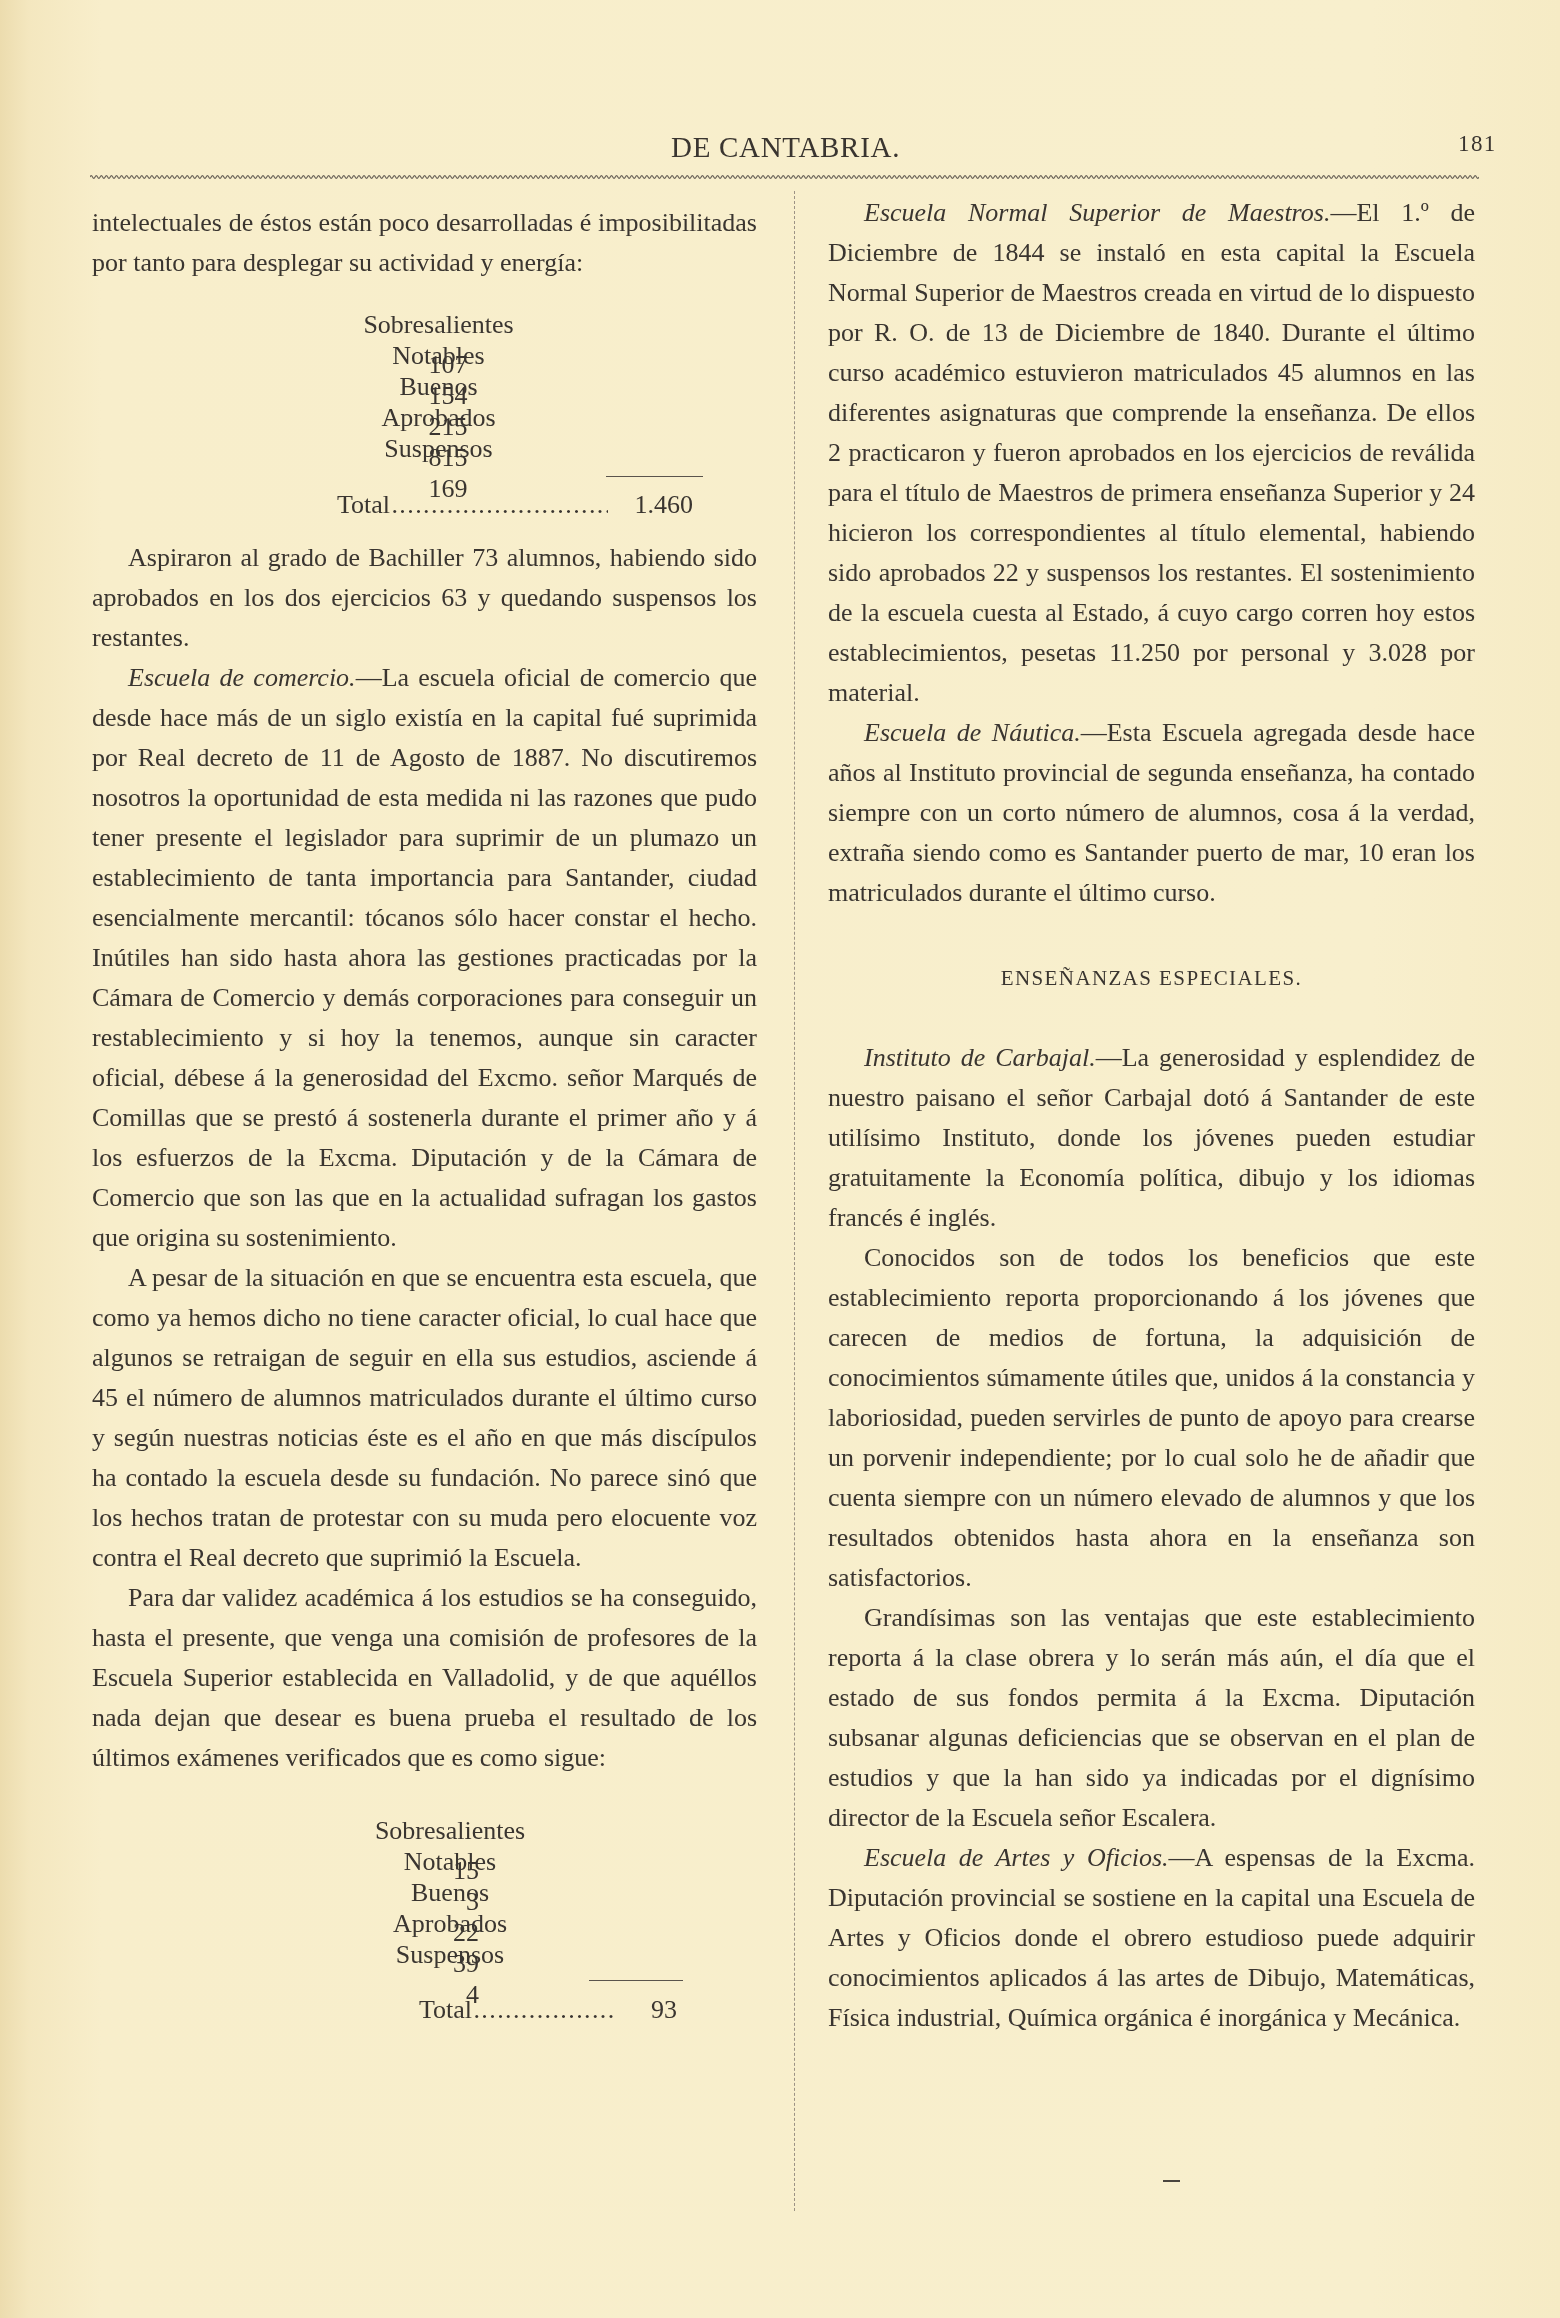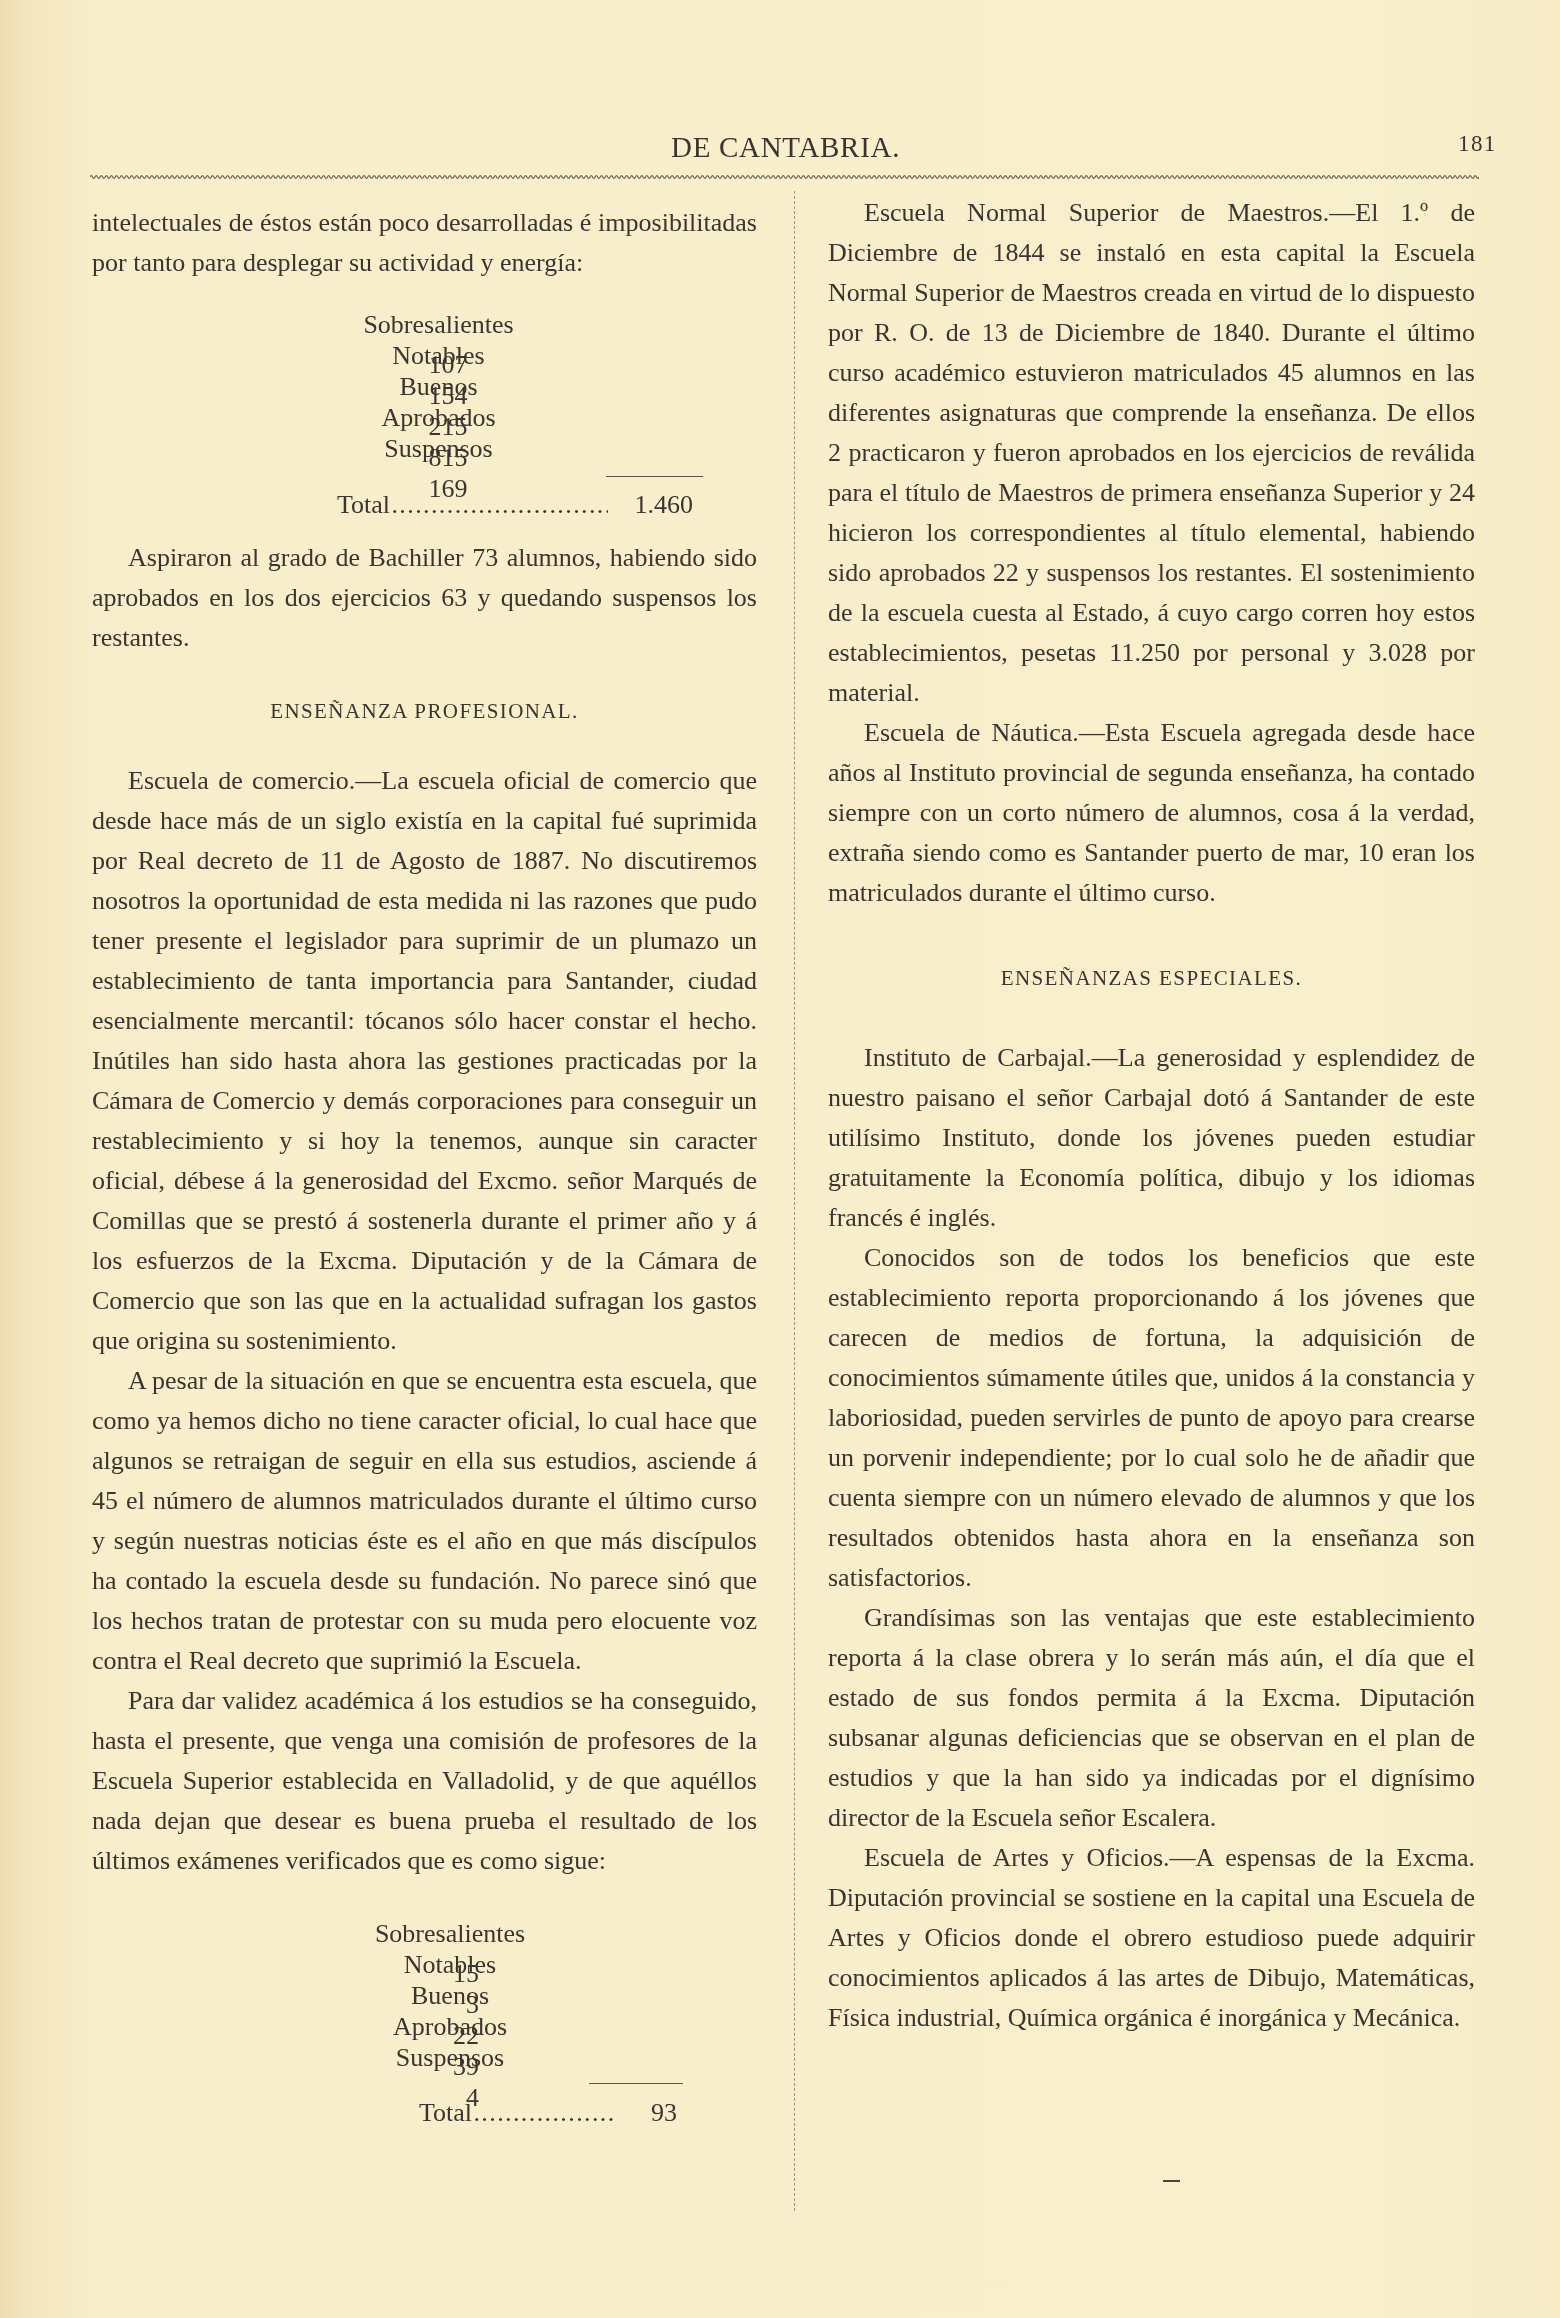--- a/index.html
+++ b/index.html
@@ -23,21 +23,21 @@
   }
   .col-divider {
     position: absolute; left: 794px; top: 191px; width: 0; height: 2020px;
     border-left: 1.4px dashed #9c9284;
   }
   .column { position: absolute; top: 203px; font-size: 26px; line-height: 40px; }
   .col-left { left: 92px; width: 665px; }
   .col-right { left: 828px; width: 647px; top: 193px; }
   p { margin: 0; text-align: justify; text-indent: 36px; hyphens: manual; }
   p.noindent { text-indent: 0; }
-  .lead { }
+  .lead { font-style: italic; }
   .section-head {
     text-align: center; font-size: 21px; letter-spacing: 1.4px; margin: 0; text-indent: 0;
   }
   .stats { margin: 0 0 0 0; }
   .stat-row { display: flex; height: 31px; align-items: center; flex-direction: column; }
   .stat-label { white-space: nowrap; }
   .stat-dots { flex: 1; overflow: hidden; white-space: nowrap; margin: 0 5.8px 0 1.4px; letter-spacing: 1.4px; }
   .stat-value { width: 58px; text-align: right; font-variant-numeric: oldstyle-nums; }
   .stat-rule { border-top: 1.4px solid #5a544c; }
   .total-row { display: flex; align-items: flex-start; height: 31px; }
@@ -91,21 +91,20 @@
     <div style="margin-left:422px; width:97px; margin-top:16px;" class="stat-rule"></div>
     <div class="total-row" style="margin-top:8.7px; padding-left:153px;">
       <span class="stat-label">Total</span>
       <span class="stat-dots">........................................................................................</span>
       <span class="stat-value" style="width:79px">1.460</span>
     </div>
   </div>
 
   <p style="margin-top:21.6px;">Aspiraron al grado de Bachiller 73 alumnos, habiendo sido aprobados en los dos ejercicios 63 y quedando suspensos los restantes.</p>
 
-  <p class="section-head" style="margin:33px 0 30px 0;">ENSEÑANZA PROFESIONAL.</p>
 
   <p><span class="lead">Escuela de comercio.</span><span>—La escuela oficial de co­mercio que desde hace más de un siglo existía en la capital fué suprimida por Real decreto de 11 de Agosto de 1887. No discutiremos nosotros la oportunidad de esta medida ni las razones que pudo tener presente el legislador para suprimir de un plumazo un establecimiento de tanta im­portancia para Santander, ciudad esencialmente mercantil: tócanos sólo hacer constar el hecho. Inútiles han sido hasta ahora las gestiones prac­ticadas por la Cámara de Comercio y demás cor­poraciones para conseguir un restablecimiento y si hoy la tenemos, aunque sin caracter oficial, dé­bese á la generosidad del Excmo. señor Marqués de Comillas que se prestó á sostenerla durante el primer año y á los esfuerzos de la Excma. Dipu­tación y de la Cámara de Comercio que son las que en la actualidad sufragan los gastos que ori­gina su sostenimiento.</span></p>
   <p>A pesar de la situación en que se encuentra esta escuela, que como ya hemos dicho no tiene caracter oficial, lo cual hace que algunos se re­traigan de seguir en ella sus estudios, asciende á 45 el número de alumnos matriculados durante el último curso y según nuestras noticias éste es el año en que más discípulos ha contado la es­cuela desde su fundación. No parece sinó que los hechos tratan de protestar con su muda pero elocuente voz contra el Real decreto que supri­mió la Escuela.</p>
   <p>Para dar validez académica á los estudios se ha conseguido, hasta el presente, que venga una co­misión de profesores de la Escuela Superior es­tablecida en Valladolid, y de que aquéllos nada dejan que desear es buena prueba el resultado de los últimos exámenes verificados que es como sigue:</p>
 
   <div class="stats" style="margin:33px 0 0 0; padding-left:131px; width:454px;">
     <div id="table2-rows">
         <div class="stat-row">
           <span class="stat-label">Sobresalientes</span>
           <span class="stat-dots">........................................................................................</span>

